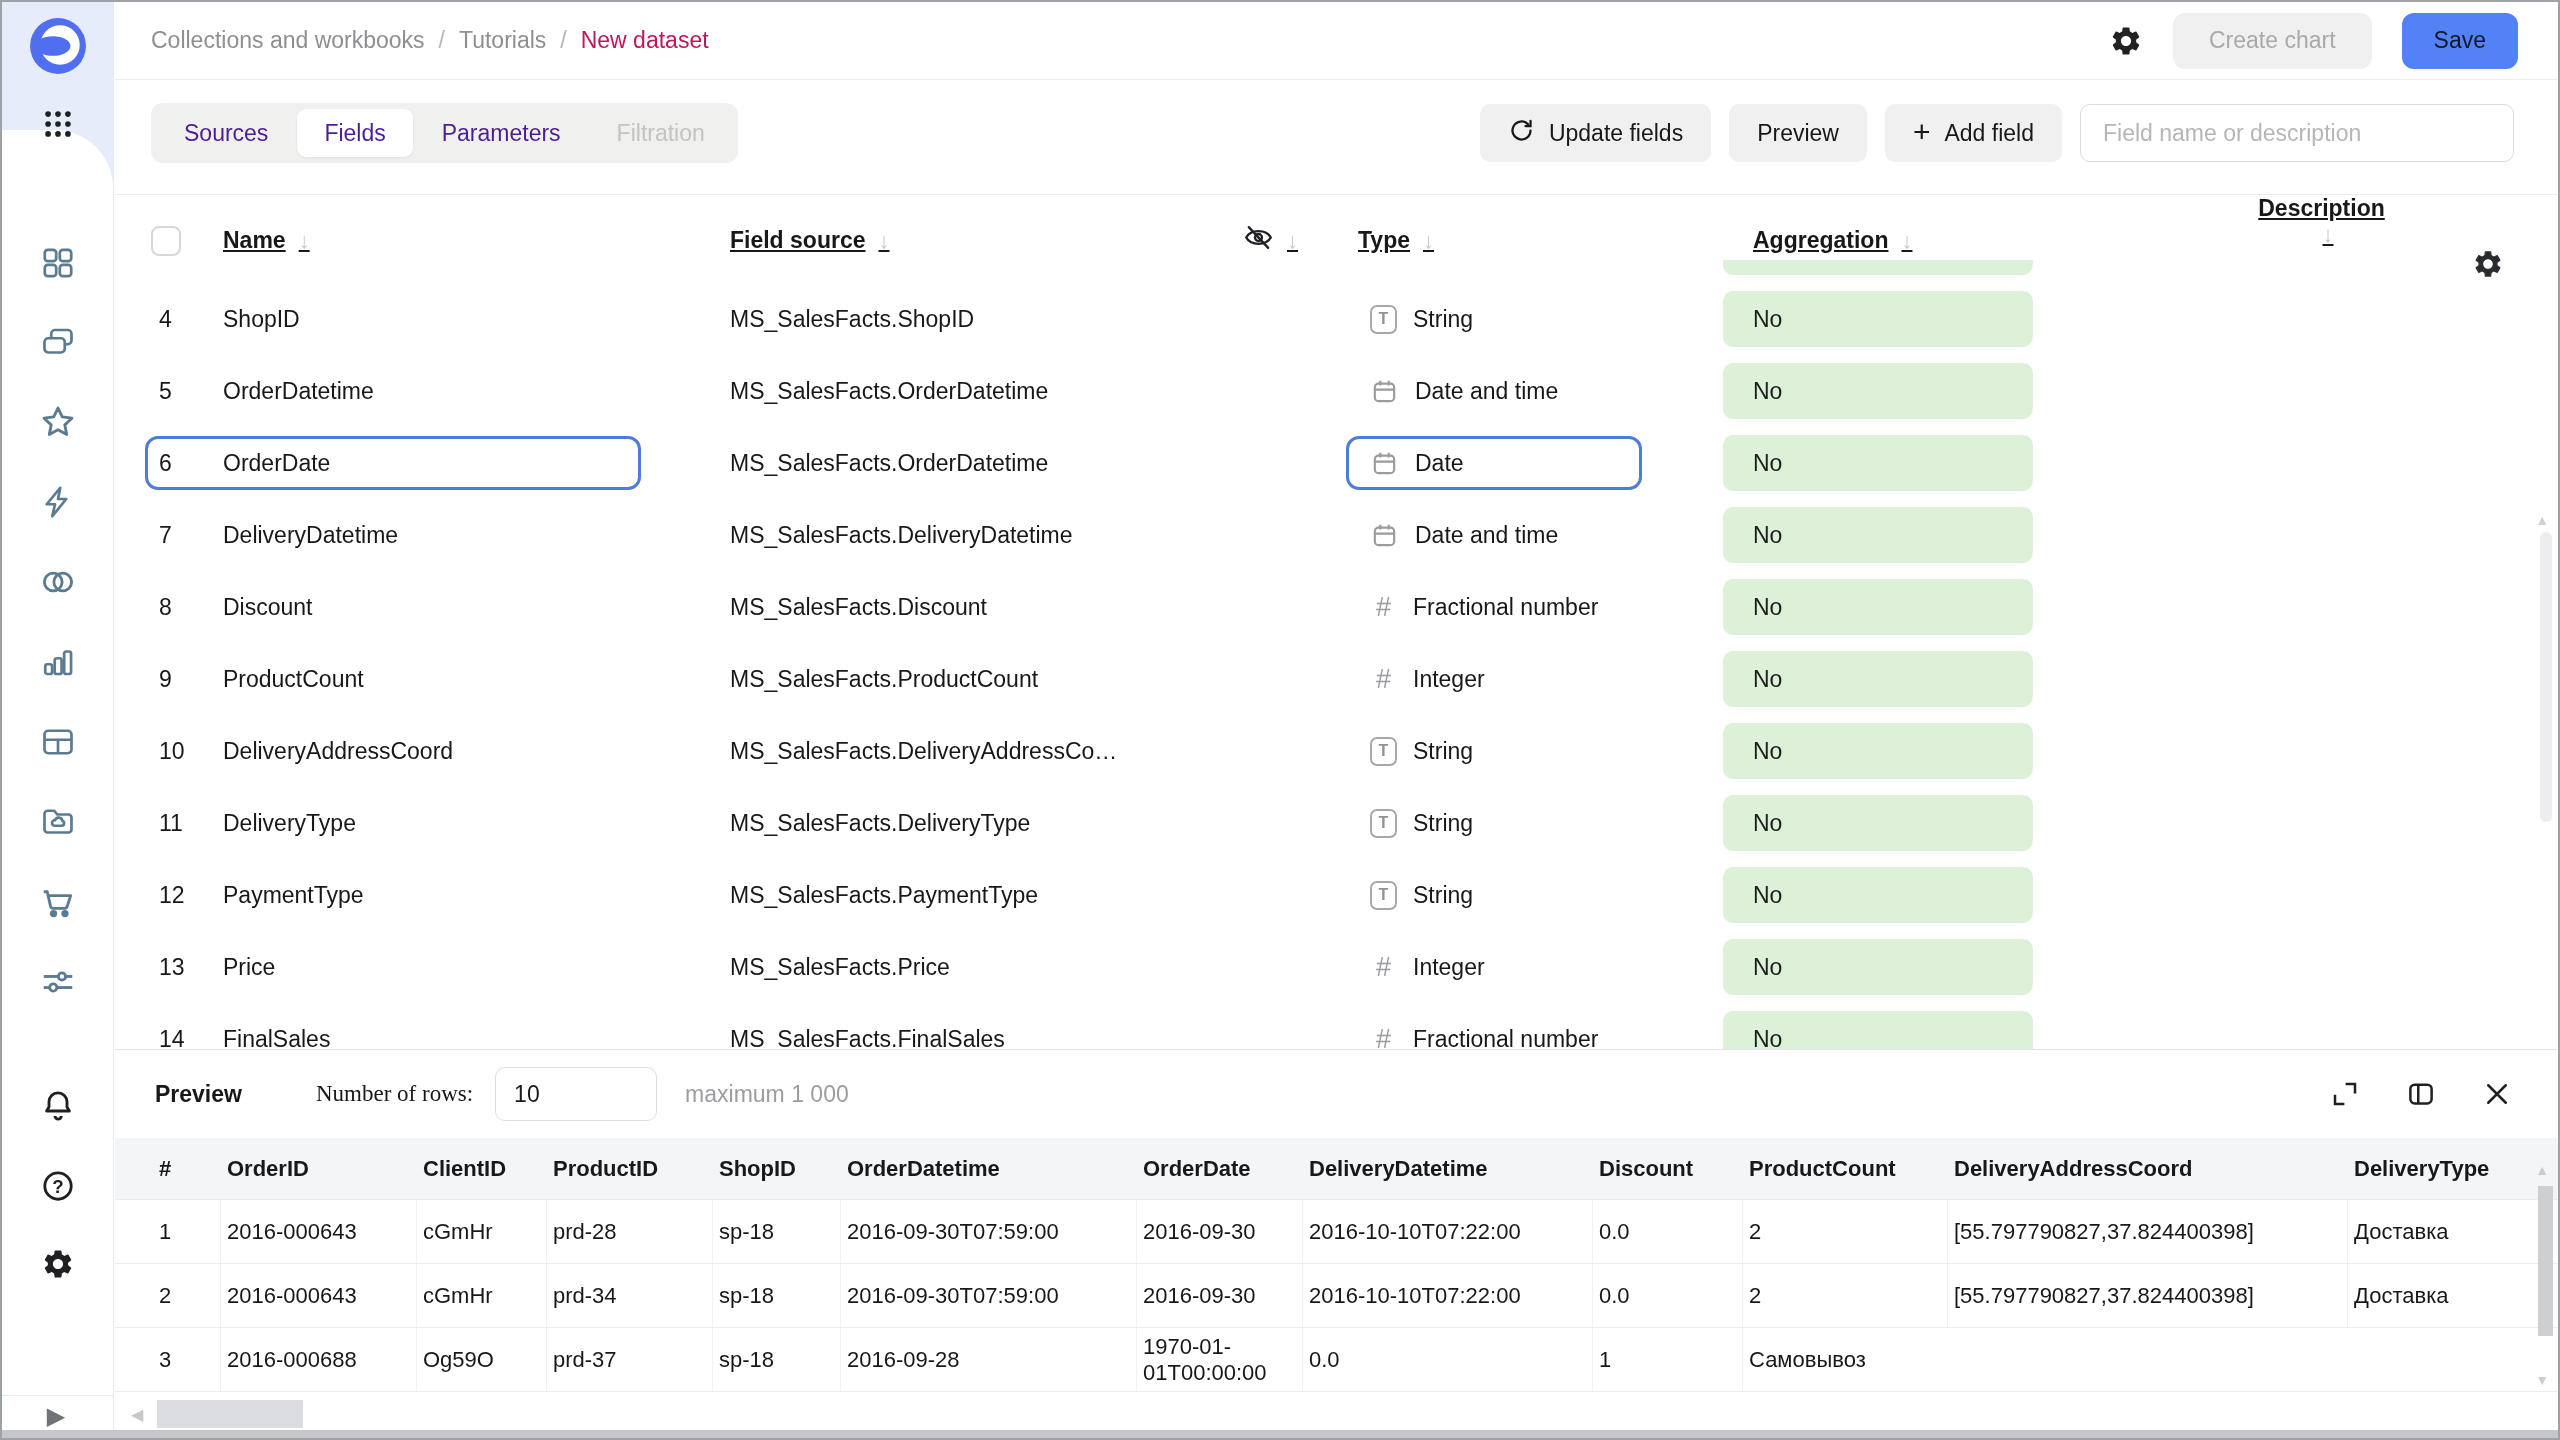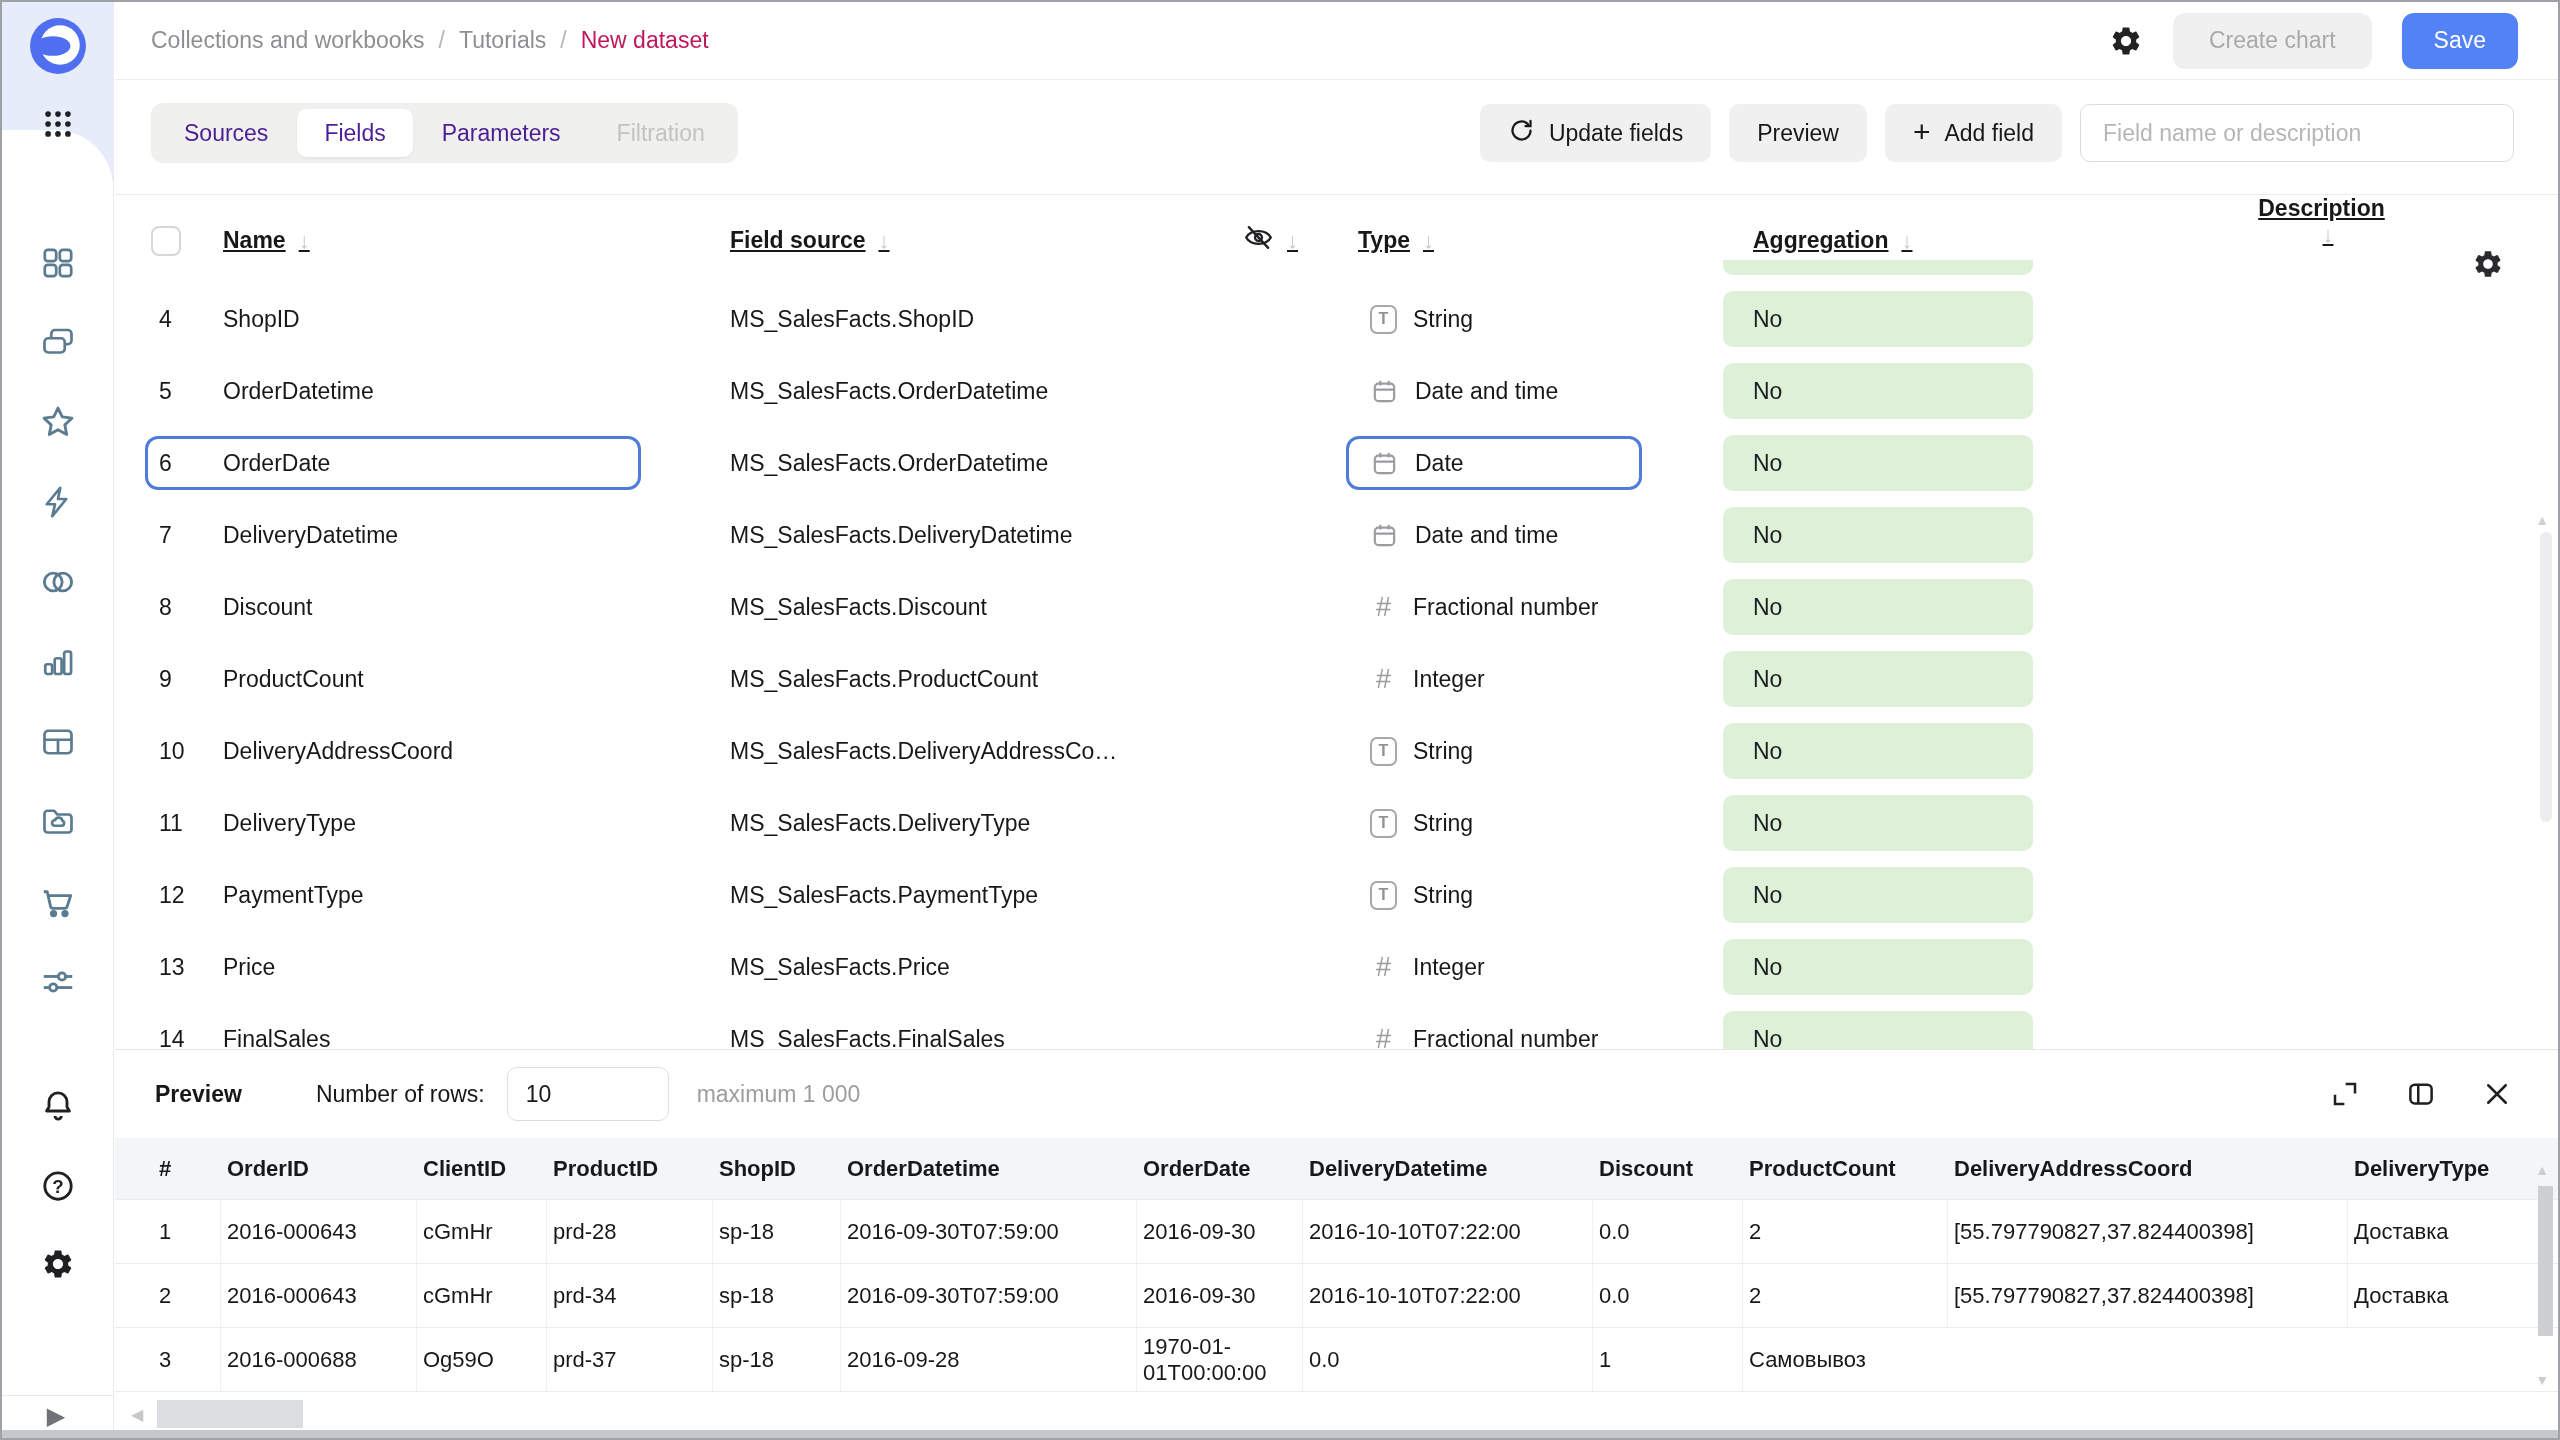--- a/index.html
+++ b/index.html
@@ -21,21 +21,21 @@
 
   .app-header { height: 78px; border-bottom: 1px solid #ececee; display: flex; padding: 0 40px 0 36px; }
   .breadcrumb { font-size: 23px; color: #8d8f92; display: flex; gap: 14px; align-items: center; }
   .crumb { color: #8d8f92; }
   .crumb-sep { color: #b3b5b8; }
   .crumb-current { color: #be185d; }
   .actions { margin-left: auto; display: flex; align-items: center; gap: 30px; }
   .icon-btn { display: flex; align-items: center; justify-content: center; }
   .btn { height: 56px; border-radius: 12px; font-size: 23px; display: flex; align-items: center; border: none; }
   .btn-disabled { background: #f0f0f1; color: #a7a9ab; padding: 0 36px; }
-  .btn-primary { background: #5282f5; color: #ffffff; padding: 0 32px; }
+  .btn-primary { background: #5282f5; color: #0f172a; padding: 0 32px; }
 
   .toolbar { height: 114px; display: flex; align-items: center; padding: 0 44px 8px 36px; }
   .tabs { background: #f0f0ee; border-radius: 12px; height: 60px; display: flex; align-items: center; padding: 0 6px; gap: 2px; font-size: 23px; }
   .tab { padding: 0 27px; height: 48px; line-height: 48px; border-radius: 9px; color: #4c1d95; }
   .tab-active { background: #fff; box-shadow: 0 1px 3px rgba(0,0,0,.07); }
   .tab-disabled { color: #c3c4c1; }
   .tb-right { margin-left: auto; display: flex; align-items: center; gap: 18px; }
   .tb-btn { background: #f0f0f1; border-radius: 10px; height: 58px; font-size: 23px; display: flex; align-items: center; gap: 14px; padding: 0 28px; border: none; color: #17181a; }
   .plus { font-size: 30px; font-weight: 400; line-height: 1; margin-top: -3px; }
   .search { width: 434px; height: 58px; border: 1px solid #dadcde; border-radius: 10px; font-size: 23px; padding: 0 22px; color: #17181a; font-family: inherit; }
@@ -64,21 +64,21 @@
   .sel { position: absolute; border: 3px solid #4d7cd9; border-radius: 13px; top: 9px; height: 54px; }
   .sel-name { left: 30px; width: 496px; }
   .sel-type { left: 1231px; width: 296px; }
   .fscroll-up { position: absolute; right: 9px; top: 252px; color: #cfd1d4; font-size: 14px; z-index: 3; }
   .fscroll-thumb { position: absolute; right: 6px; top: 272px; width: 12px; height: 290px; background: #ededef; border-radius: 6px; z-index: 3; }
 
   
   .preview { border-top: 1px solid #e4e4e6; height: 391px; position: relative; background: #fff; }
   .pv-head { height: 88px; display: flex; align-items: center; padding: 0 46px 0 40px; font-size: 23px; }
   .pv-title { font-weight: bold; }
-  .pv-rows-label { margin-left: 74px; }
+  .pv-rows-label { margin-left: 74px; font-family: Liberation Serif, serif; }
   .pv-input { width: 162px; height: 54px; border: 1px solid #dcdee0; border-radius: 10px; margin-left: 22px; padding: 0 18px; font-size: 23px; color: #17181a; font-family: inherit; }
   .pv-max { color: #9b9da0; margin-left: 28px; }
   .pv-icons { margin-left: auto; display: flex; gap: 46px; align-items: center; }
 
   .pv-grid { display: grid; grid-template-columns: 70px 196px 130px 166px 128px 296px 166px 290px 150px 205px 400px 1fr; align-items: center; padding-left: 36px; }
   .pv-thr { background: #f4f5f6; height: 62px; font-weight: bold; font-size: 22px; border-bottom: 1px solid #ebebed; }
   .pv-thr > div { padding-left: 6px; }
   .pv-thr > div:first-child { padding-left: 8px; }
   .pv-tr { height: 64px; font-size: 22px; border-bottom: 1px solid #ececee; }
   .pv-tr > div { padding-left: 6px; align-self: stretch; display: flex; align-items: center; border-right: 1px solid #f1f1f3; }

